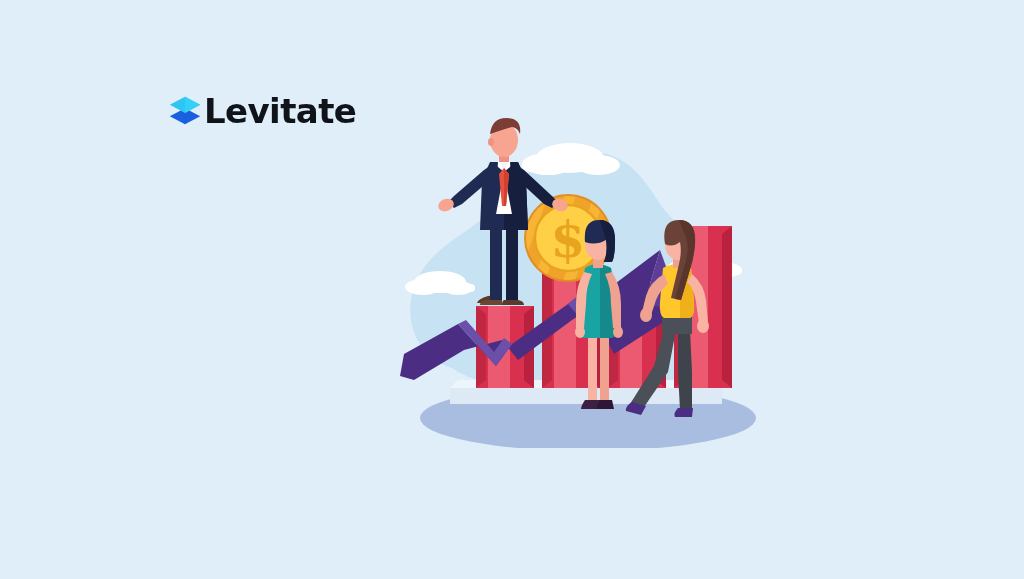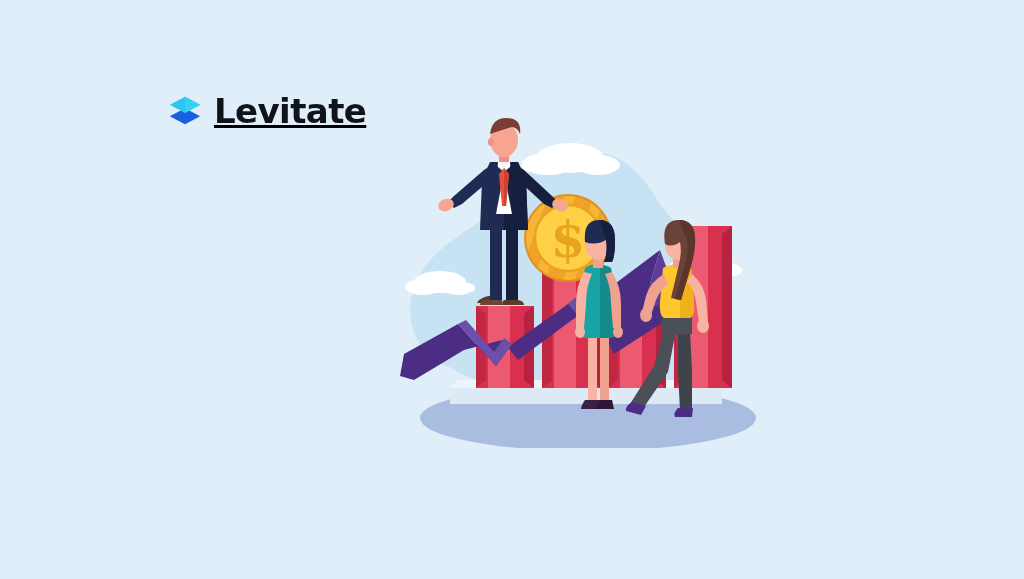--- a/index.html
+++ b/index.html
@@ -19,23 +19,21 @@
     background: #dfeef8;
   }
 
   
   #brand {
     position: absolute;
     left: 166px;
     top: 92px;
     display: flex;
     align-items: center;
-    gap: 10px;
     user-select: none;
-    text-decoration: underline;
   }
   #brand-mark {
     width: 38px;
     height: 38px;
     display: block;
   }
   #brand-name {
     font-family: "DejaVu Sans", sans-serif;
     font-weight: bold;
     font-size: 34px;

